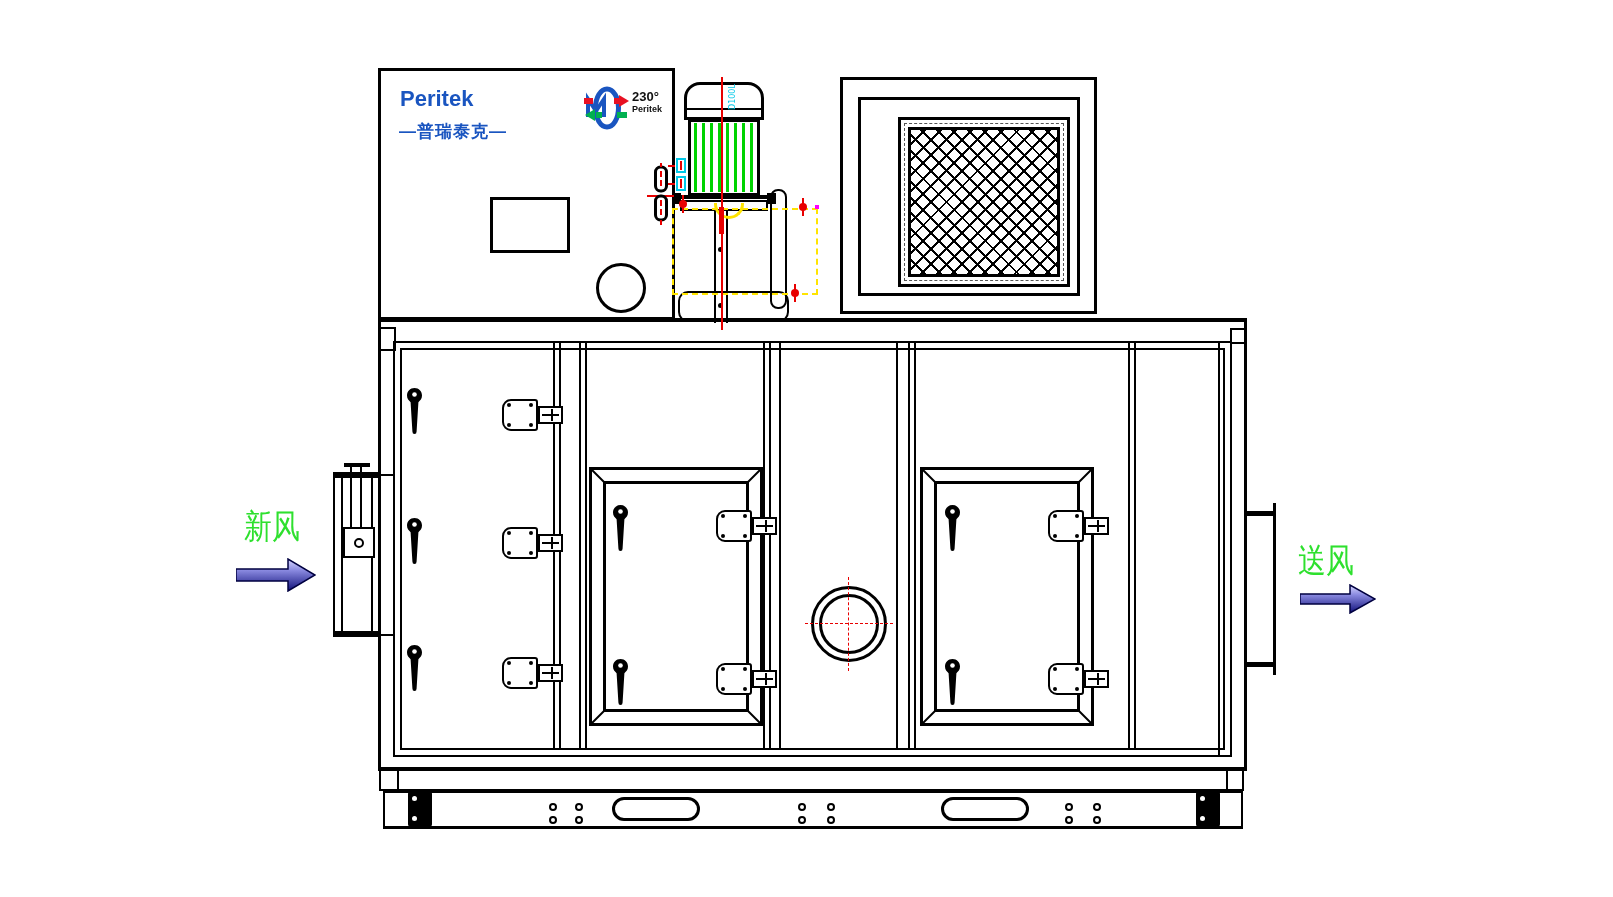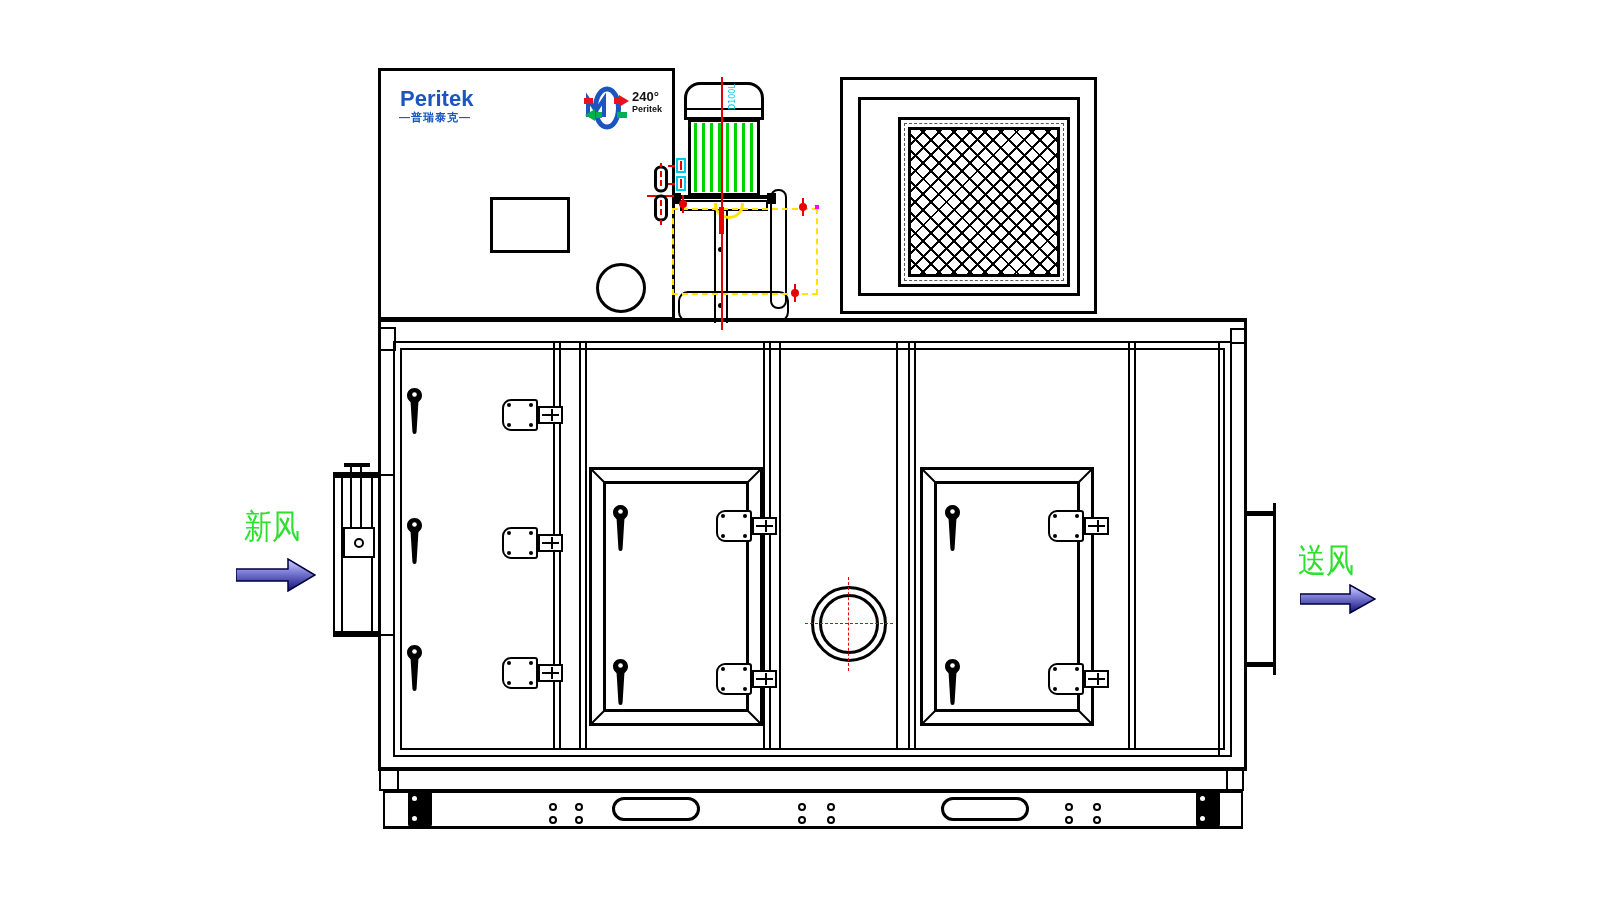--- a/index.html
+++ b/index.html
@@ -209,32 +209,32 @@
       <stop offset="0" stop-color="#d8d8ff"></stop>
           <stop offset="0.35" stop-color="#8a8ae0"></stop>
           <stop offset="1" stop-color="#10107a"></stop>
     </linearGradient>
       </defs>
     <polygon points="0,10 50,10 50,1 75,15 50,29 50,20 0,20" fill="url(#ag2)" stroke="#000040" stroke-width="1.5"></polygon>
   </svg>
 
   <div class="abs ol3" style="left:378px;top:68px;width:297px;height:252px;"></div>
   <div class="abs brandtxt" style="left:400px;top:86px;font-size:22px;">Peritek</div>
-  <div class="abs brandtxt" style="left:399px;top:110px;font-size:11px;letter-spacing:1px;">—普瑞泰克—</div>
+  <div class="abs brandtxt" style="left:399px;top:120px;font-size:17px;letter-spacing:1px;">—普瑞泰克—</div>
   <svg class="abs" style="left:584px;top:86px;" width="46" height="44" viewBox="0 0 46 44">
     <path d="M4 31 L4 13 L12 25 L20 13 L20 31" fill="none" stroke="#1a55c0" stroke-width="4"></path>
     <ellipse cx="23" cy="22" rx="11.5" ry="19" fill="none" stroke="#1a55c0" stroke-width="5"></ellipse>
     <rect x="0" y="12" width="9" height="6" fill="#e81123"></rect>
     <rect x="30" y="12" width="5" height="6" fill="#e81123"></rect>
     <polygon points="35,9 45,15 35,21" fill="#e81123"></polygon>
     <rect x="33" y="26" width="10" height="6" fill="#00b050"></rect>
     <rect x="12" y="26" width="6" height="6" fill="#00b050"></rect>
     <polygon points="11,23 1,29 11,35" fill="#00b050"></polygon>
   </svg>
-  <div class="abs badgetxt" style="left:632px;top:89px;font-size:13px;">240°</div>
+  <div class="abs badgetxt" style="left:632px;top:89px;font-size:13px;">230°</div>
   <div class="abs badgetxt" style="left:632px;top:104px;font-size:9px;">Peritek</div>
   <div class="abs ol3" style="left:490px;top:197px;width:80px;height:56px;"></div>
   <div class="abs ol3 circ" style="left:596px;top:263px;width:50px;height:50px;"></div>
 
   <div class="abs" style="left:684px;top:82px;width:80px;height:38px;border:3px solid #000;border-radius:16px 16px 0 0;"></div>
   <div class="abs fillb" style="left:687px;top:108px;width:74px;height:2px;"></div>
   <div class="abs" style="left:728px;top:110px;font-size:8px;color:#00c8e8;transform:rotate(-90deg);transform-origin:0 0;white-space:nowrap;">D100L</div>
   <div class="abs ol3" style="left:688px;top:119px;width:72px;height:77px;"></div>
   <div class="abs fins" style="left:694px;top:123px;width:60px;height:69px;"></div>
   <div class="abs fillb" style="left:674px;top:195px;width:100px;height:4px;"></div>

